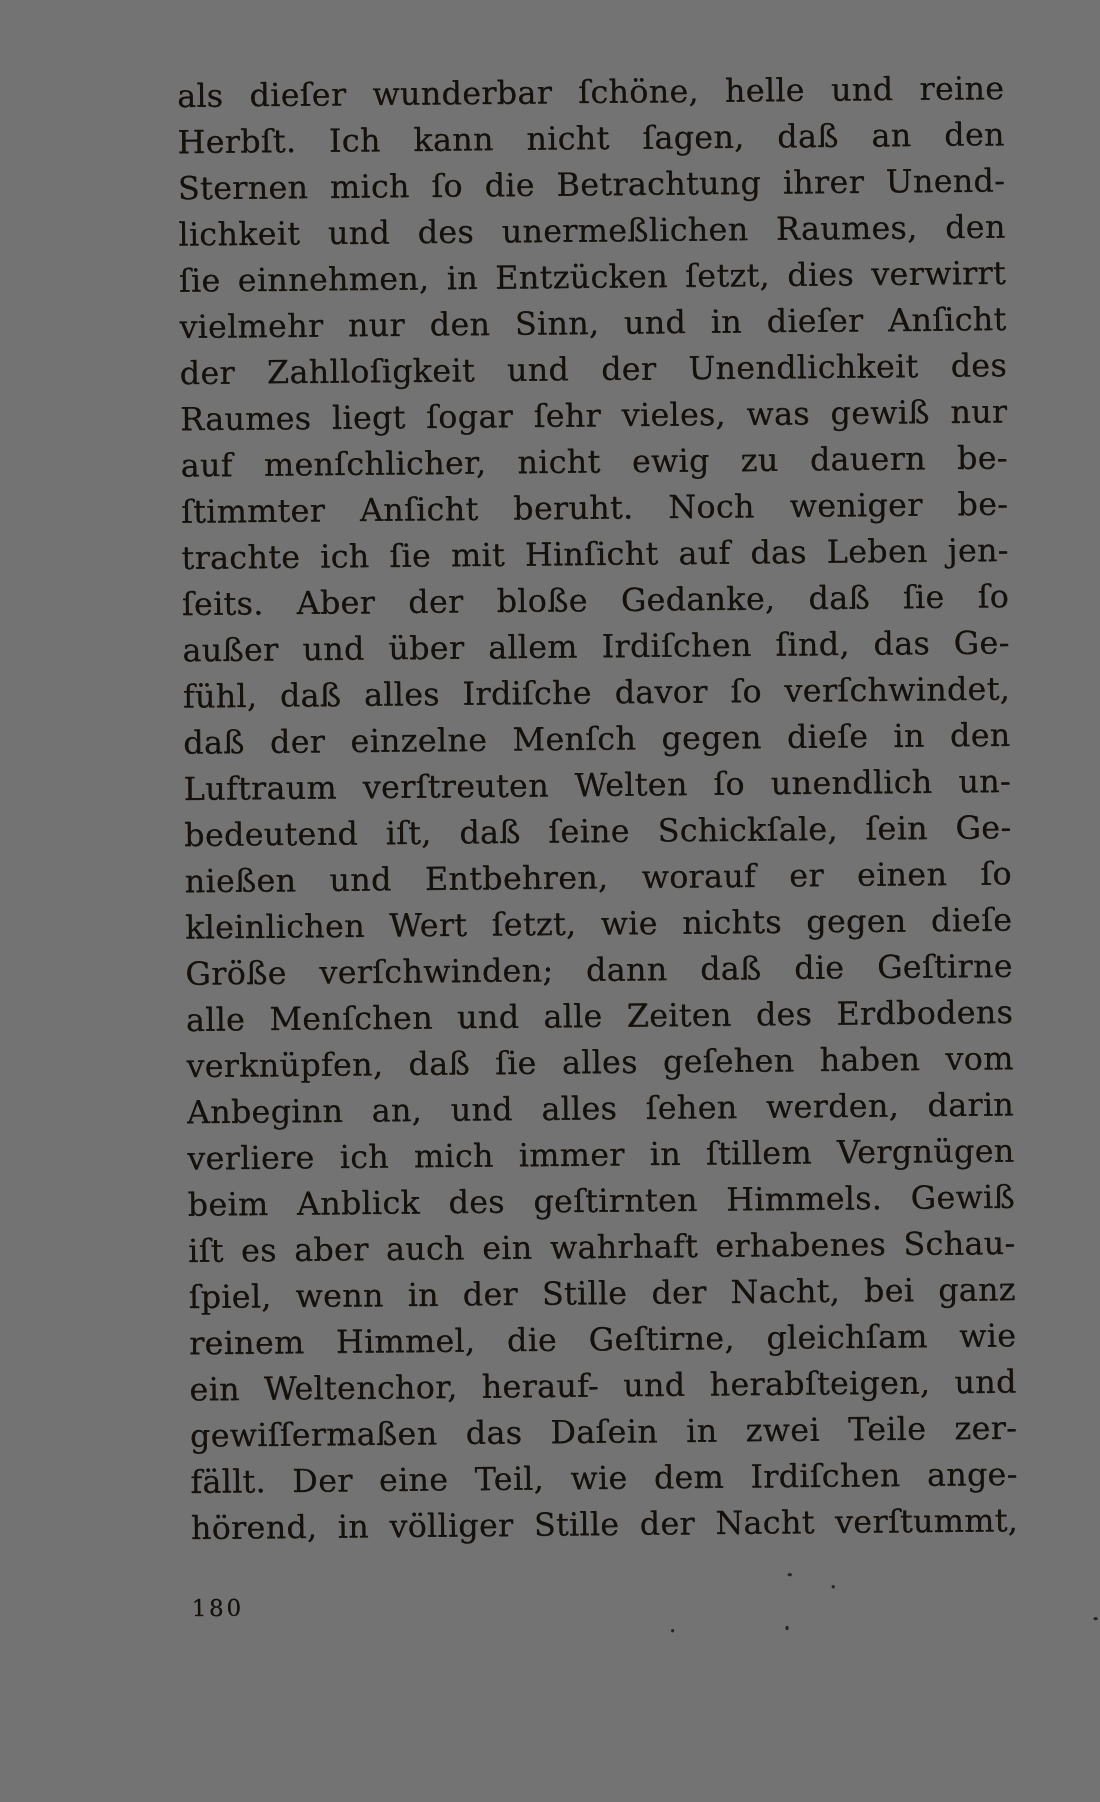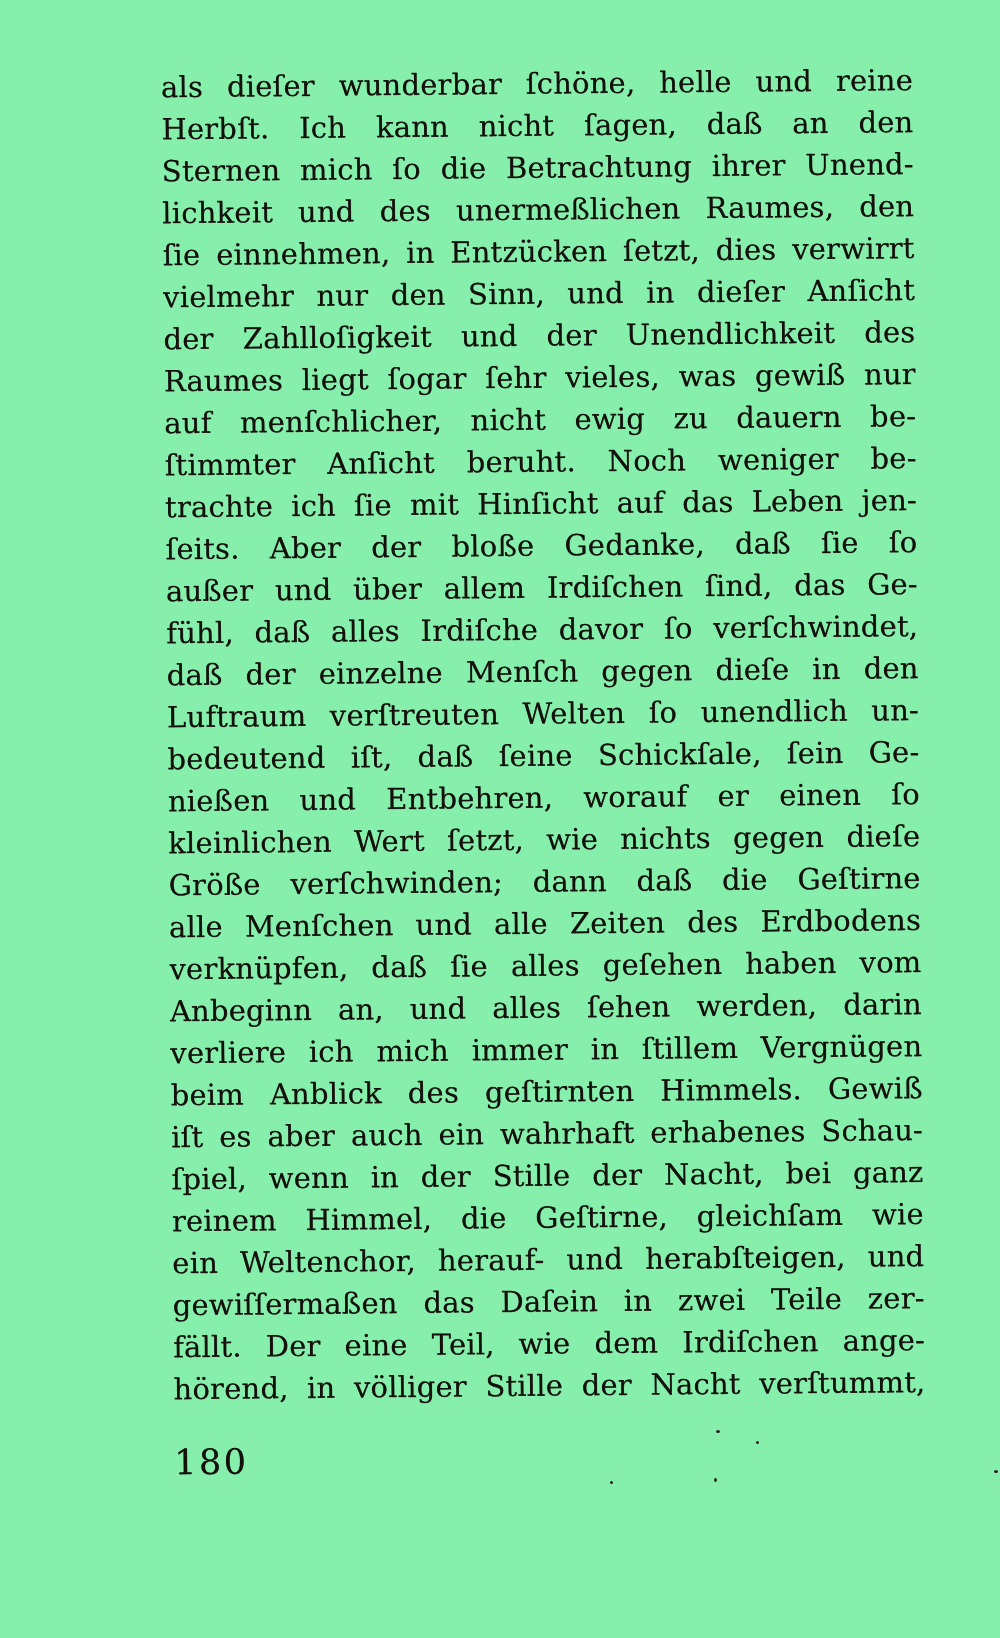--- a/index.html
+++ b/index.html
@@ -10,21 +10,21 @@
     width: 1000px;
     height: 1638px;
     background: #ffffff;
     overflow: hidden;
     position: relative;
     font-family: "DejaVu Serif", "Liberation Serif", serif;
   }
   .page {
     position: absolute;
     inset: 0;
-    background: #86efac;
+    background: #737373;
   }
   
   .skew {
     position: absolute;
     inset: 0;
     transform: rotate(-0.55deg);
     transform-origin: 50% 50%;
   }
   .text-block {
     position: absolute;
@@ -47,21 +47,21 @@
   .line::after {
     content: "";
     display: inline-block;
     width: 100%;
     height: 0;
   }
   .page-number {
     position: absolute;
     left: 168px;
     top: 1438px;
-    font-size: 35px;
+    font-size: 21px;
     line-height: 42px;
     color: #14100c;
     letter-spacing: 2.5px;
     text-shadow: 0.25px 0.25px 0 rgba(20, 16, 12, 0.65);
   }
   .speck {
     position: absolute;
     background: #2a241e;
     border-radius: 50%;
   }

